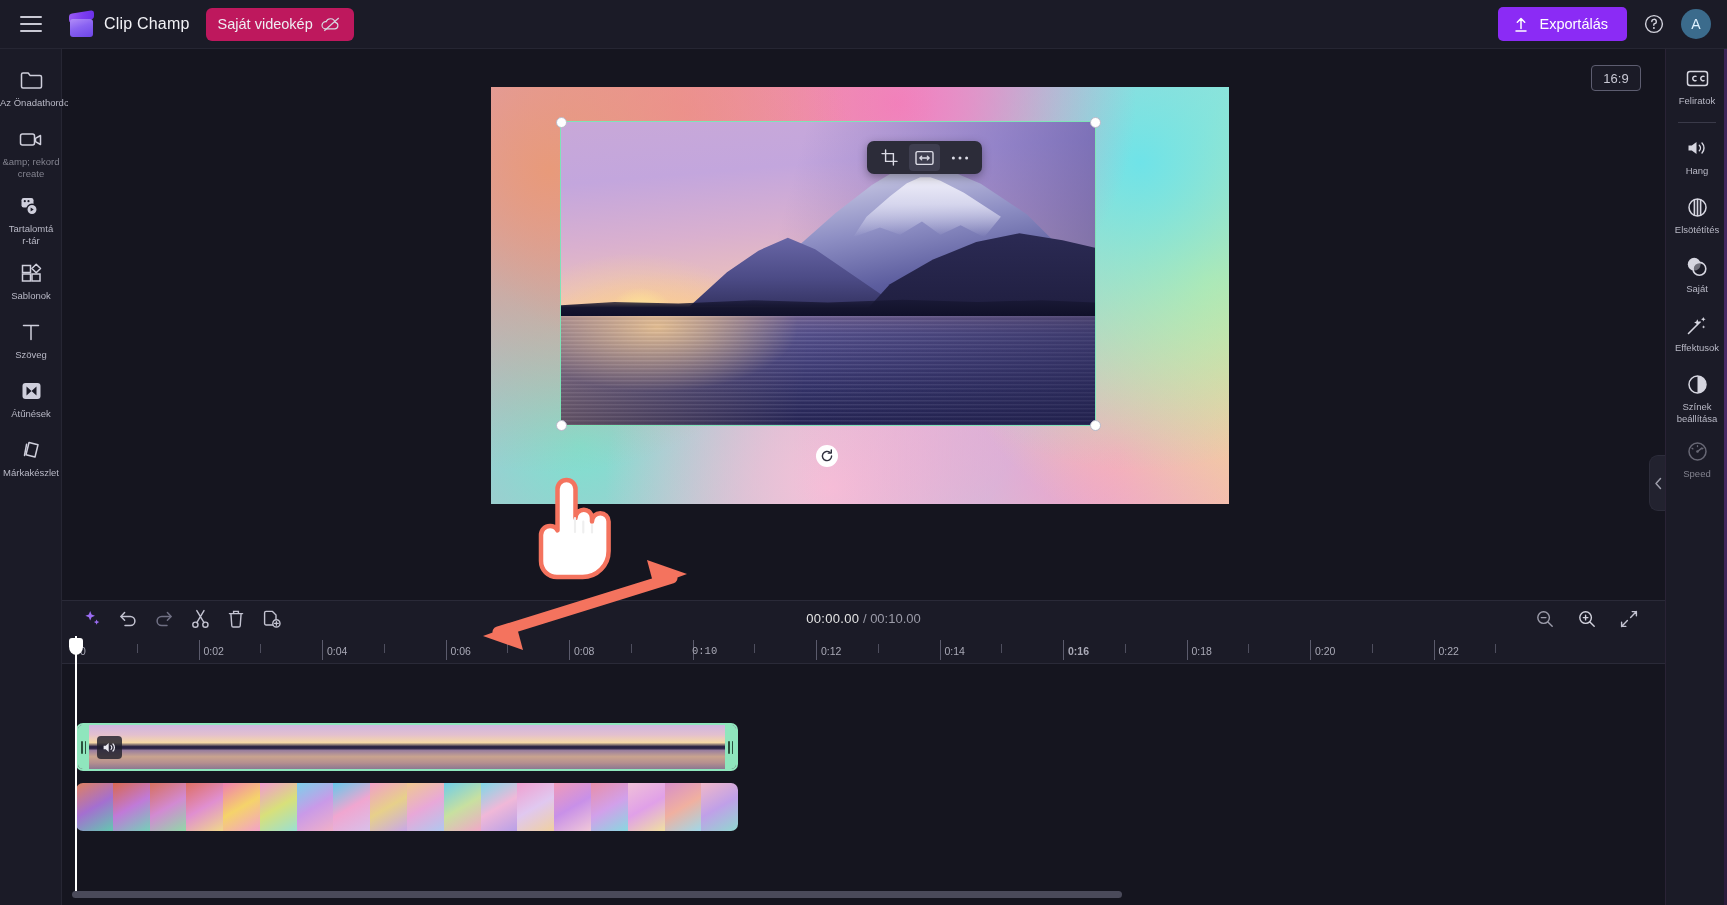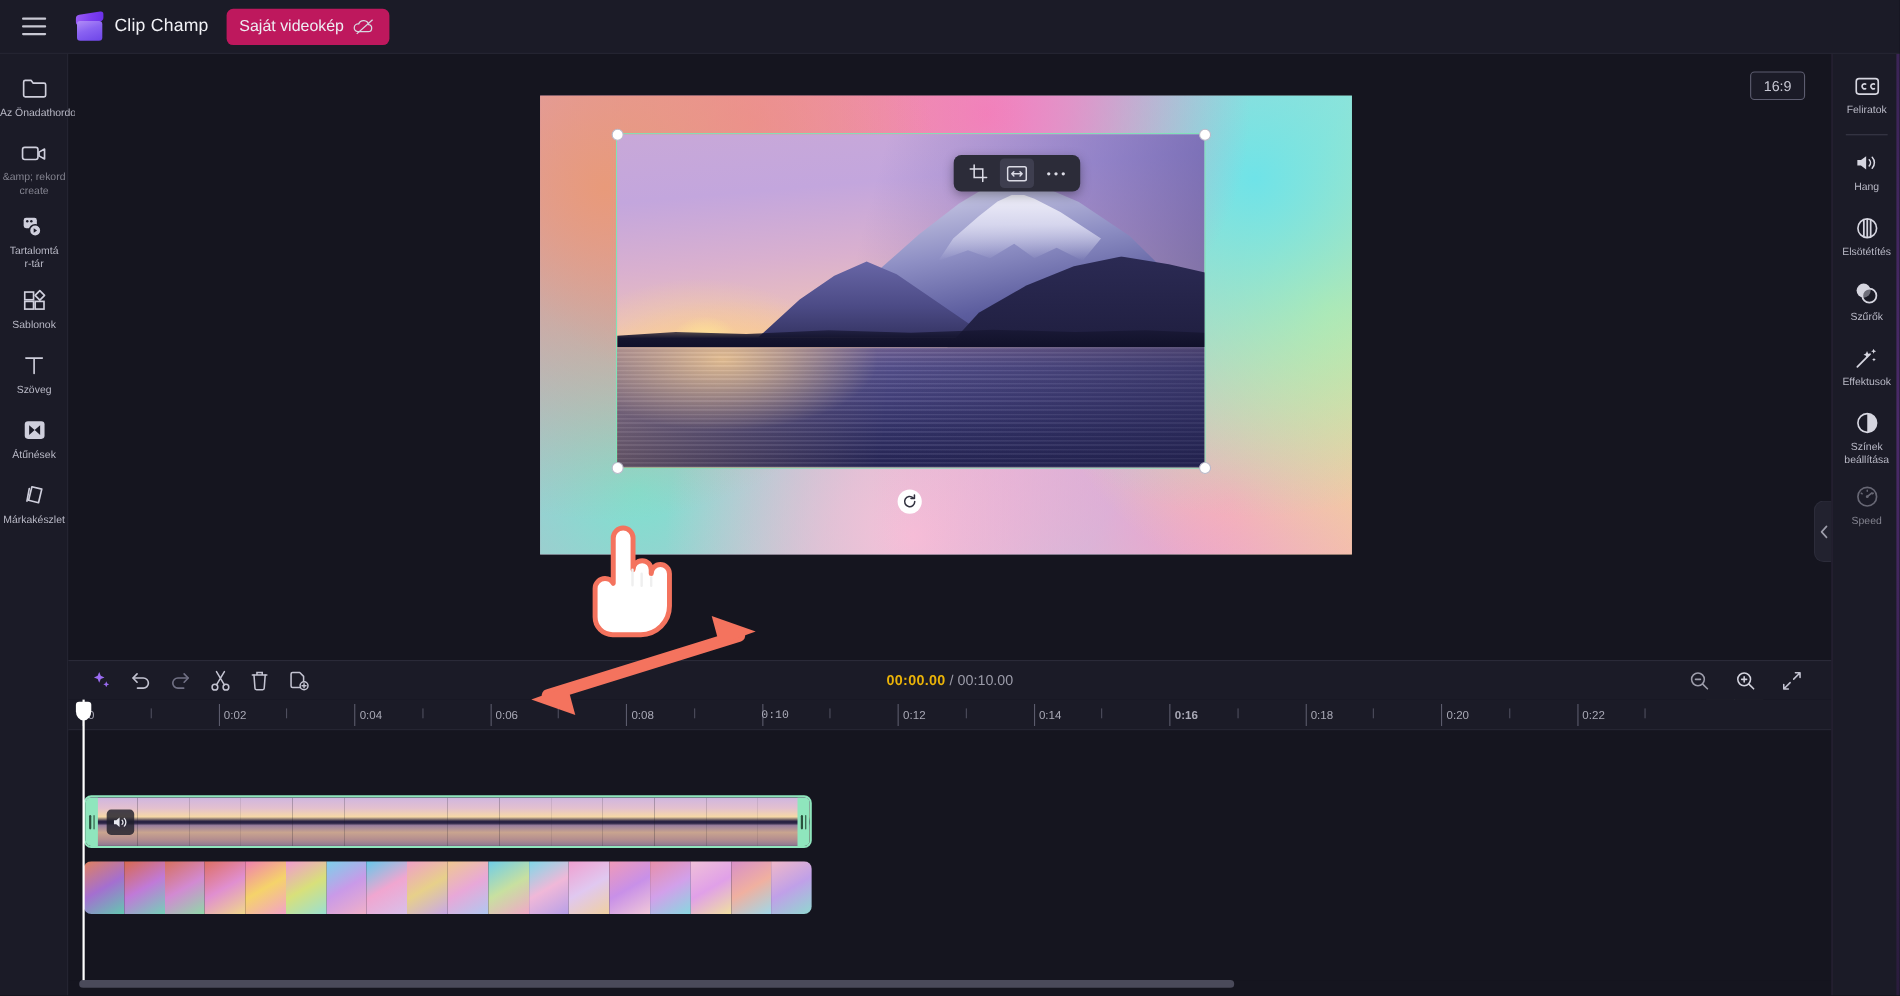--- a/index.html
+++ b/index.html
@@ -252,21 +252,21 @@
     position:absolute; left:62px; top: 600px; width: 1603px; height: 36px;
     background:#1b1b27; border-top:1px solid #2a2a38;
     display:flex; align-items:center;
   }
   .tlb-left { display:flex; align-items:center; gap: 8px; padding-left: 16px; }
   .tlb-btn { width: 28px; height: 26px; display:flex; align-items:center; justify-content:center; cursor:pointer; border-radius:4px;}
   .tlb-time {
     position:absolute; left:0; right:0; text-align:center; font-size: 13px;
     pointer-events:none;
   }
-  .t-cur { color:#eab308; font-weight: bold; letter-spacing:.3px;}
+  .t-cur { color:#e5e5e5; font-weight: normal; letter-spacing:.3px;}
   .t-sep { color:#9b9ba8; }
   .t-tot { color:#9b9ba8; }
   .tlb-right { margin-left:auto; display:flex; align-items:center; gap: 14px; padding-right: 22px; }
 
   .ruler {
     position:absolute; left:62px; top: 636px; width: 1603px; height: 28px;
     background:#1b1b27; border-bottom:1px solid #2a2a38; overflow:hidden;
   }
   .tick { position:absolute; top: 8px; width:1px; height: 9px; background:#4e4e5e; }
   .tick.major { top: 4px; height: 20px; background:#5b5b6c; }
@@ -342,20 +342,39 @@
     </div>
 
     <div class="proj-chip">
       <span class="proj-name">Saját videokép</span>
       <svg class="cloud-off" viewBox="0 0 24 20" fill="none">
         <path d="M4 16h12a4 4 0 0 0 .6-7.95A6 6 0 0 0 5.2 7.2 3.6 3.6 0 0 0 4 16z" stroke="#d7d7e0" stroke-width="1.5"></path>
         <line x1="3" y1="18.5" x2="21" y2="2.5" stroke="#d7d7e0" stroke-width="1.5"></line>
       </svg>
     </div>
 
+    <div class="top-right">
+      <button class="export-btn">
+        <svg width="16" height="17" viewBox="0 0 16 17" fill="none">
+          <path d="M8 12.5V2.5M8 2.5L4.3 6.2M8 2.5l3.7 3.7" stroke="#fff" stroke-width="1.5" stroke-linecap="round"></path>
+          <line x1="3" y1="15" x2="13" y2="15" stroke="#fff" stroke-width="1.5" stroke-linecap="round"></line>
+        </svg>
+        <span>Exportálás</span>
+      </button>
+      <div class="help-btn">
+        <svg width="22" height="22" viewBox="0 0 22 22" fill="none">
+          <circle cx="11" cy="11" r="8.4" stroke="#d2d2dc" stroke-width="1.4"></circle>
+          <path d="M8.8 8.6a2.25 2.25 0 1 1 2.6 2.2c-.5.12-.6.5-.6.95v.5" stroke="#d2d2dc" stroke-width="1.4" stroke-linecap="round"></path>
+          <circle cx="10.9" cy="15" r=".95" fill="#d2d2dc"></circle>
+        </svg>
+      </div>
+      <div class="avatar">
+        <span>A</span>
+      </div>
+    </div>
   </div>
 
   <div class="left-rail">
 
     <div class="rail-item">
       <div class="rail-ico">
         <svg width="25" height="22" viewBox="0 0 25 22" fill="none">
           <path d="M2.5 17.5v-12A1.5 1.5 0 0 1 4 4h5.2l2 2.6H21a1.5 1.5 0 0 1 1.5 1.5v9.4A1.5 1.5 0 0 1 21 19H4a1.5 1.5 0 0 1-1.5-1.5z" stroke="#cfcfdc" stroke-width="1.5" stroke-linejoin="round"></path>
         </svg>
       </div>
@@ -469,21 +488,21 @@
       <div class="rail-lbl">Elsötétítés</div>
     </div>
 
     <div class="rail-item">
       <div class="rail-ico">
         <svg width="24" height="23" viewBox="0 0 24 23" fill="none">
           <circle cx="9.2" cy="9.2" r="6.4" fill="#d6d6e0"></circle>
           <circle cx="14.4" cy="13.8" r="6.4" stroke="#d6d6e0" stroke-width="1.6" fill="#1b1b27" fill-opacity=".55"></circle>
         </svg>
       </div>
-      <div class="rail-lbl">Szűrők</div>
+      <div class="rail-lbl">Saját</div>
     </div>
 
     <div class="rail-item">
       <div class="rail-ico">
         <svg width="24" height="23" viewBox="0 0 24 23" fill="none">
           <path d="M3.5 19.5L15 8" stroke="#d6d6e0" stroke-width="1.6" stroke-linecap="round"></path>
           <path d="M12.3 5.2l1 2.2 2.2 1-2.2 1-1 2.2-1-2.2-2.2-1 2.2-1z" fill="#d6d6e0"></path>
           <path d="M18.3 3l.7 1.6 1.6.7-1.6.7-.7 1.6-.7-1.6-1.6-.7 1.6-.7z" fill="#d6d6e0"></path>
           <path d="M18.6 11.2l.5 1.2 1.2.5-1.2.5-.5 1.2-.5-1.2-1.2-.5 1.2-.5z" fill="#d6d6e0"></path>
         </svg>

